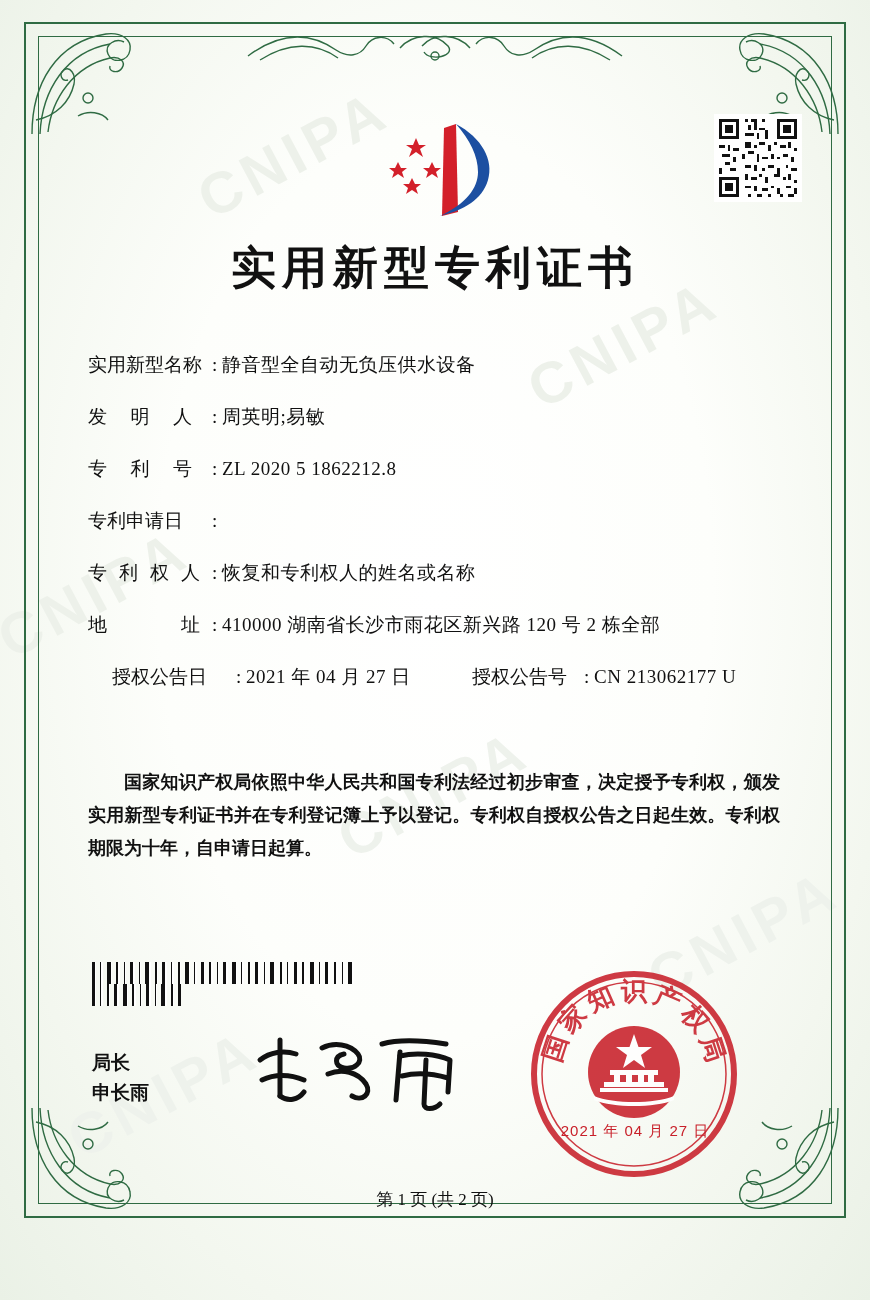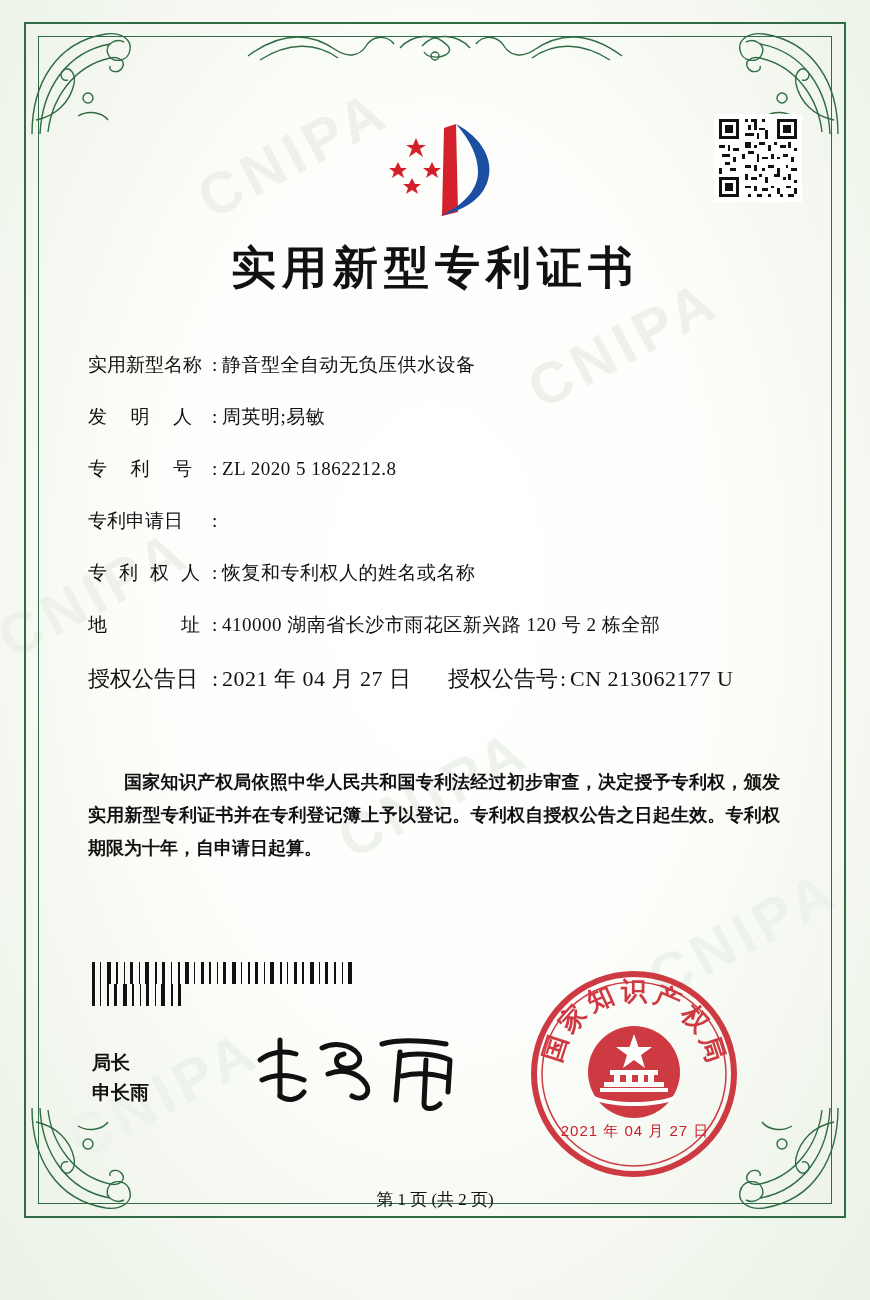--- a/index.html
+++ b/index.html
@@ -124,21 +124,21 @@
   .field-label {
     width: 124px;
     flex: 0 0 124px;
     letter-spacing: 0px;
   }
   .label-spread-4 { display: flex; justify-content: space-between; width: 104px; }
   .label-spread-4 span { display: inline-block; }
   .field-colon { flex: 0 0 10px; }
   .field-value { flex: 1; letter-spacing: 0.5px; }
 
-  .row-two { display: flex; align-items: flex-start; font-size: 22px; color: #111; }
+  .row-two { display: flex; align-items: flex-start; font-size: 19px; color: #111; margin-left: 24px; }
   .row-two .seg1 { width: 360px; display: flex; align-items: baseline; }
   .row-two .seg2 { display: flex; align-items: baseline; }
   .row-two .seg2 .field-label { width: 112px; flex: 0 0 112px; }
 
   
   .paras {
     position: absolute;
     left: 88px; top: 766px;
     width: 692px;
     font-size: 18px;

